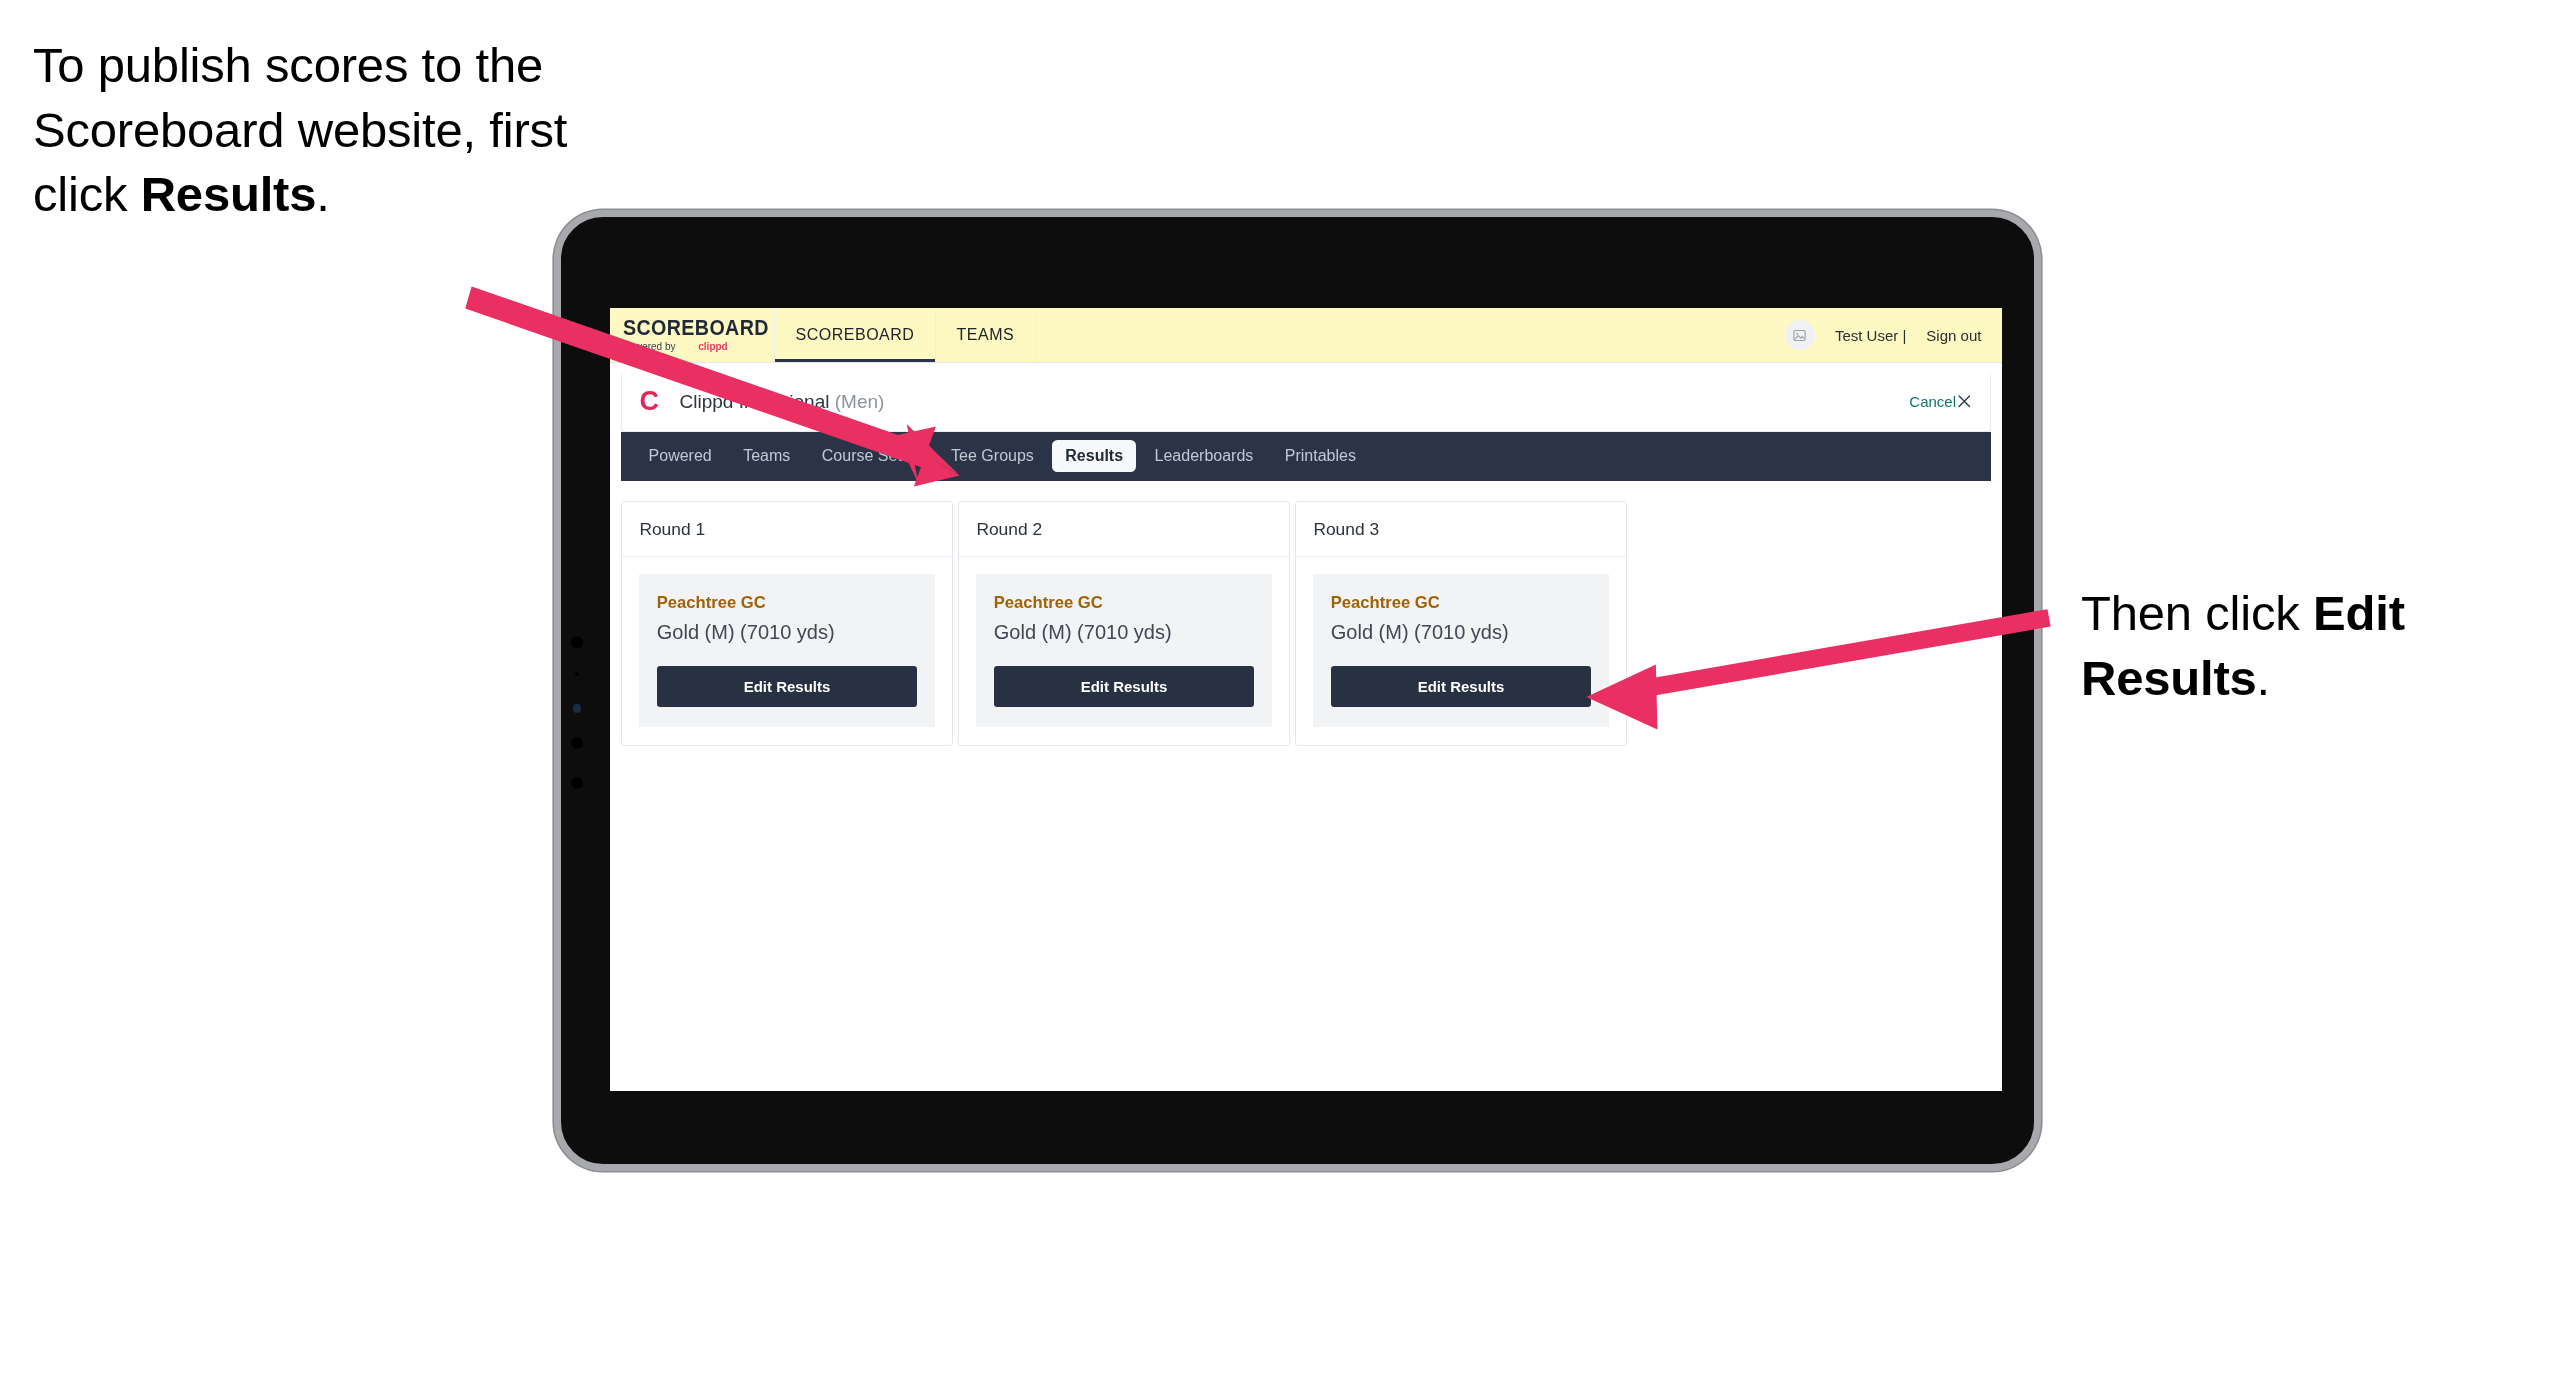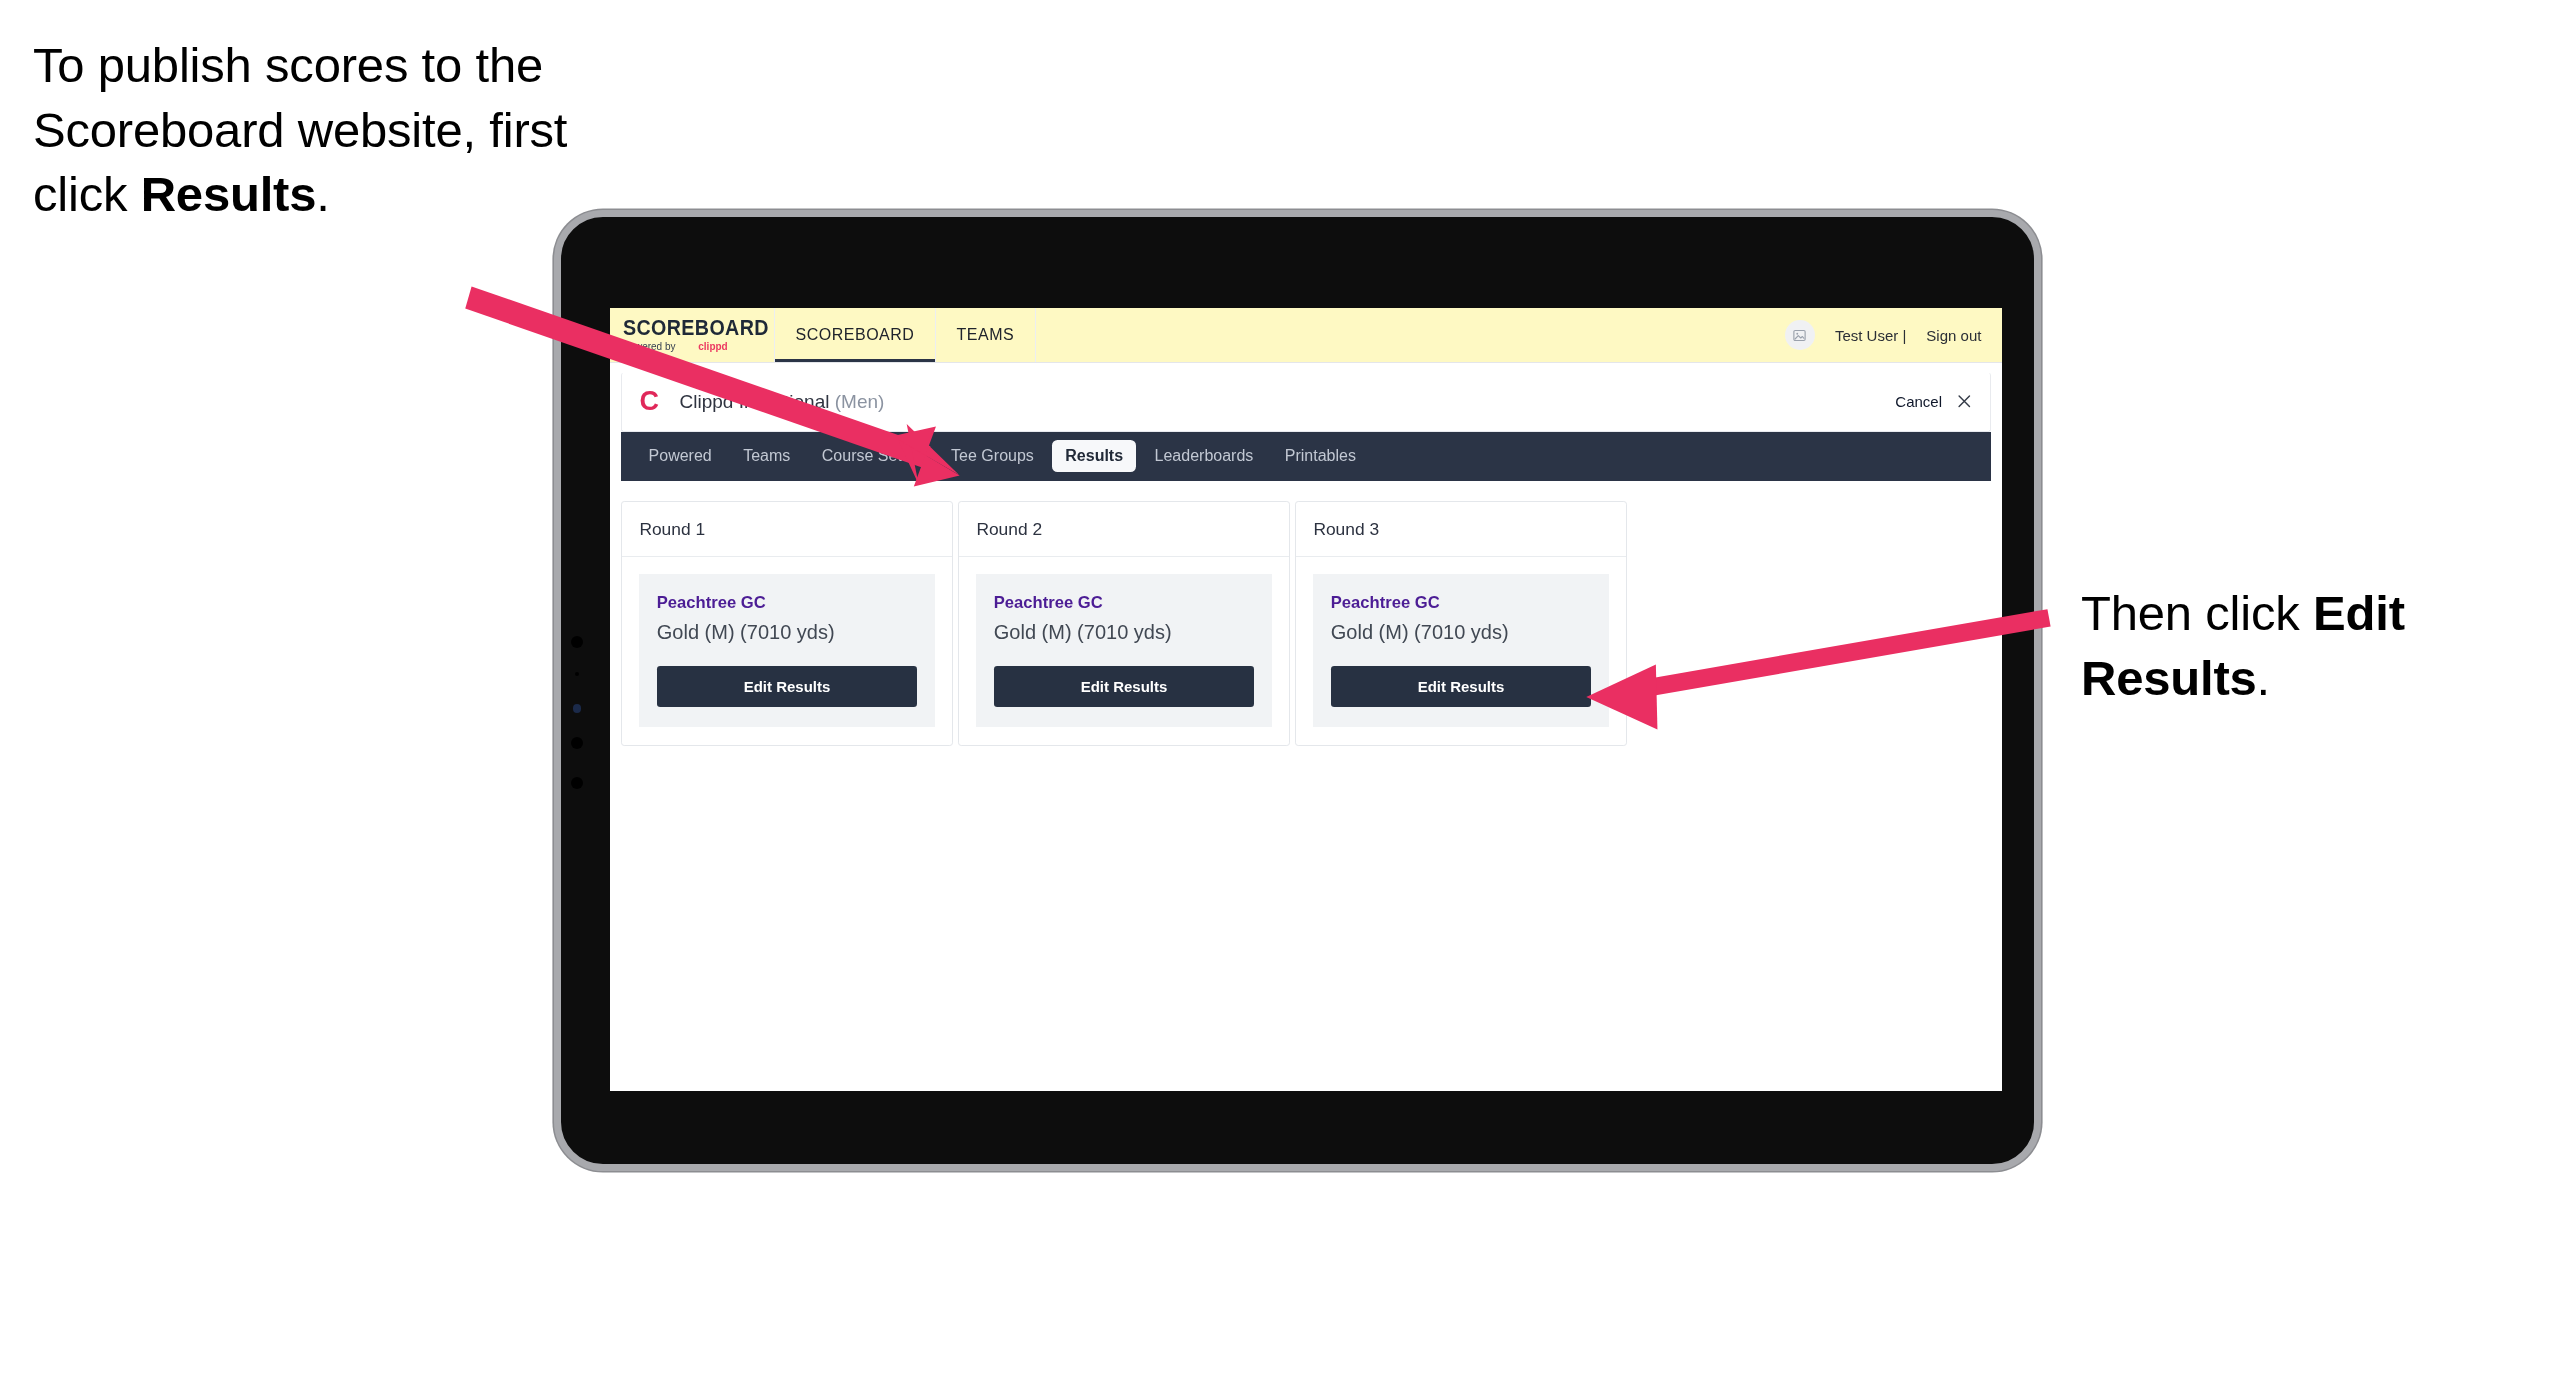--- a/index.html
+++ b/index.html
@@ -188,23 +188,23 @@
     font-size: 19px;
     color: #2f3440;
   }
   #tournament-title .gender-suffix {
     color: #8b93a1;
   }
   #tournament-header-spacer { flex: 1; }
   #cancel-button {
     display: flex;
     align-items: center;
-    gap: 14px;
+    gap: 0;
     font-size: 15px;
-    color: #0f172a;
+    color: #0f766e;
     cursor: pointer;
   }
 
   
   #subtab-bar {
     height: 49px;
     background: #2b3446;
     margin: 0 11px;
     display: flex;
     align-items: center;
@@ -254,21 +254,21 @@
   .round-card-body {
     padding: 17.4px;
   }
   .course-panel {
     background: #f1f3f5;
     padding: 17.4px 17.4px 20.6px 17.4px;
   }
   .course-name {
     font-size: 16.6px;
     font-weight: bold;
-    color: #4c1d95;
+    color: #a16207;
     line-height: 1.3;
   }
   .course-tee {
     font-size: 20px;
     color: #414853;
     margin-top: 5.5px;
     line-height: 1.3;
   }
   .edit-results-button {
     margin-top: 20.6px;

